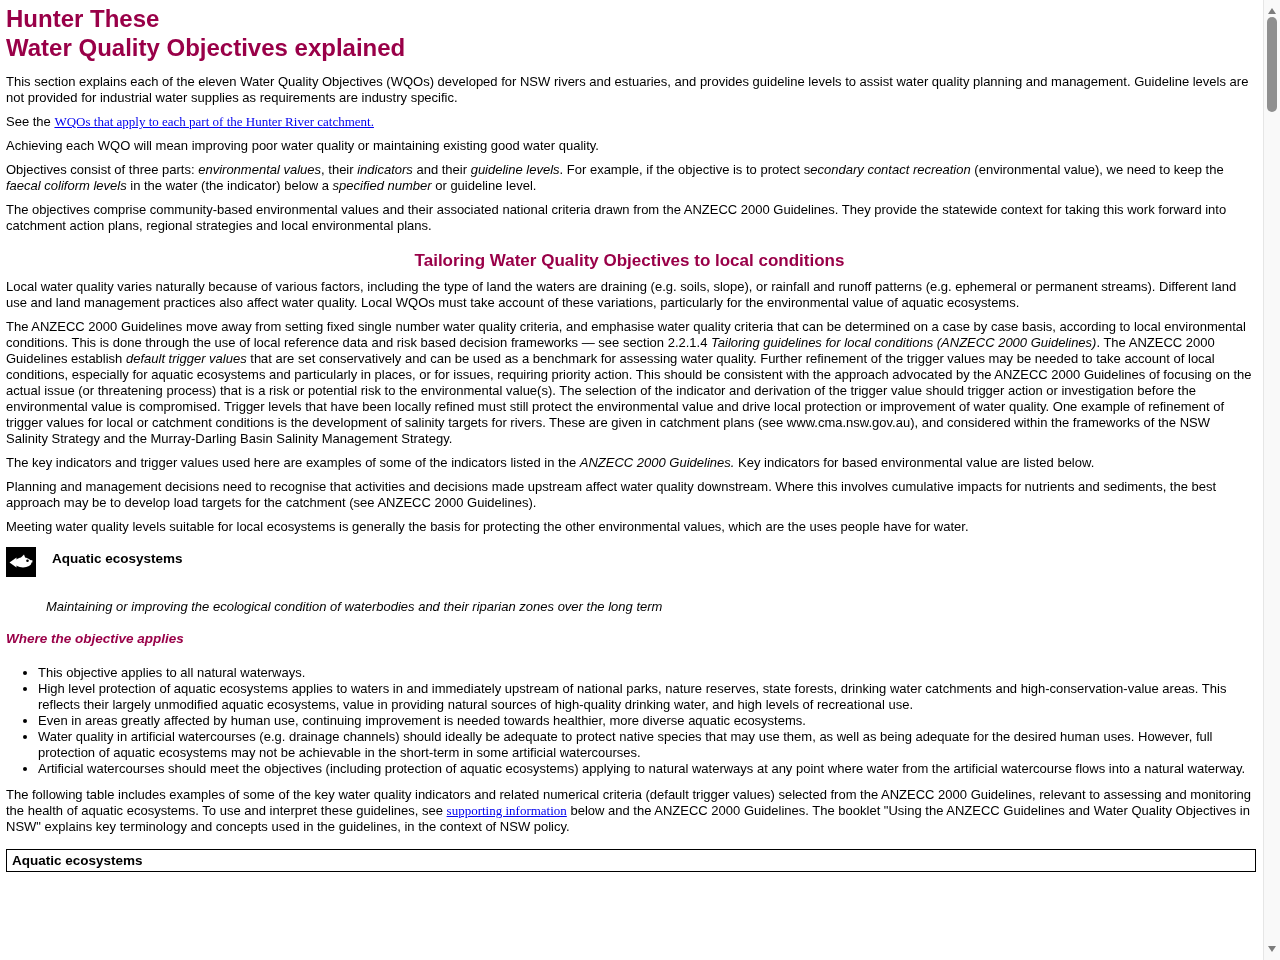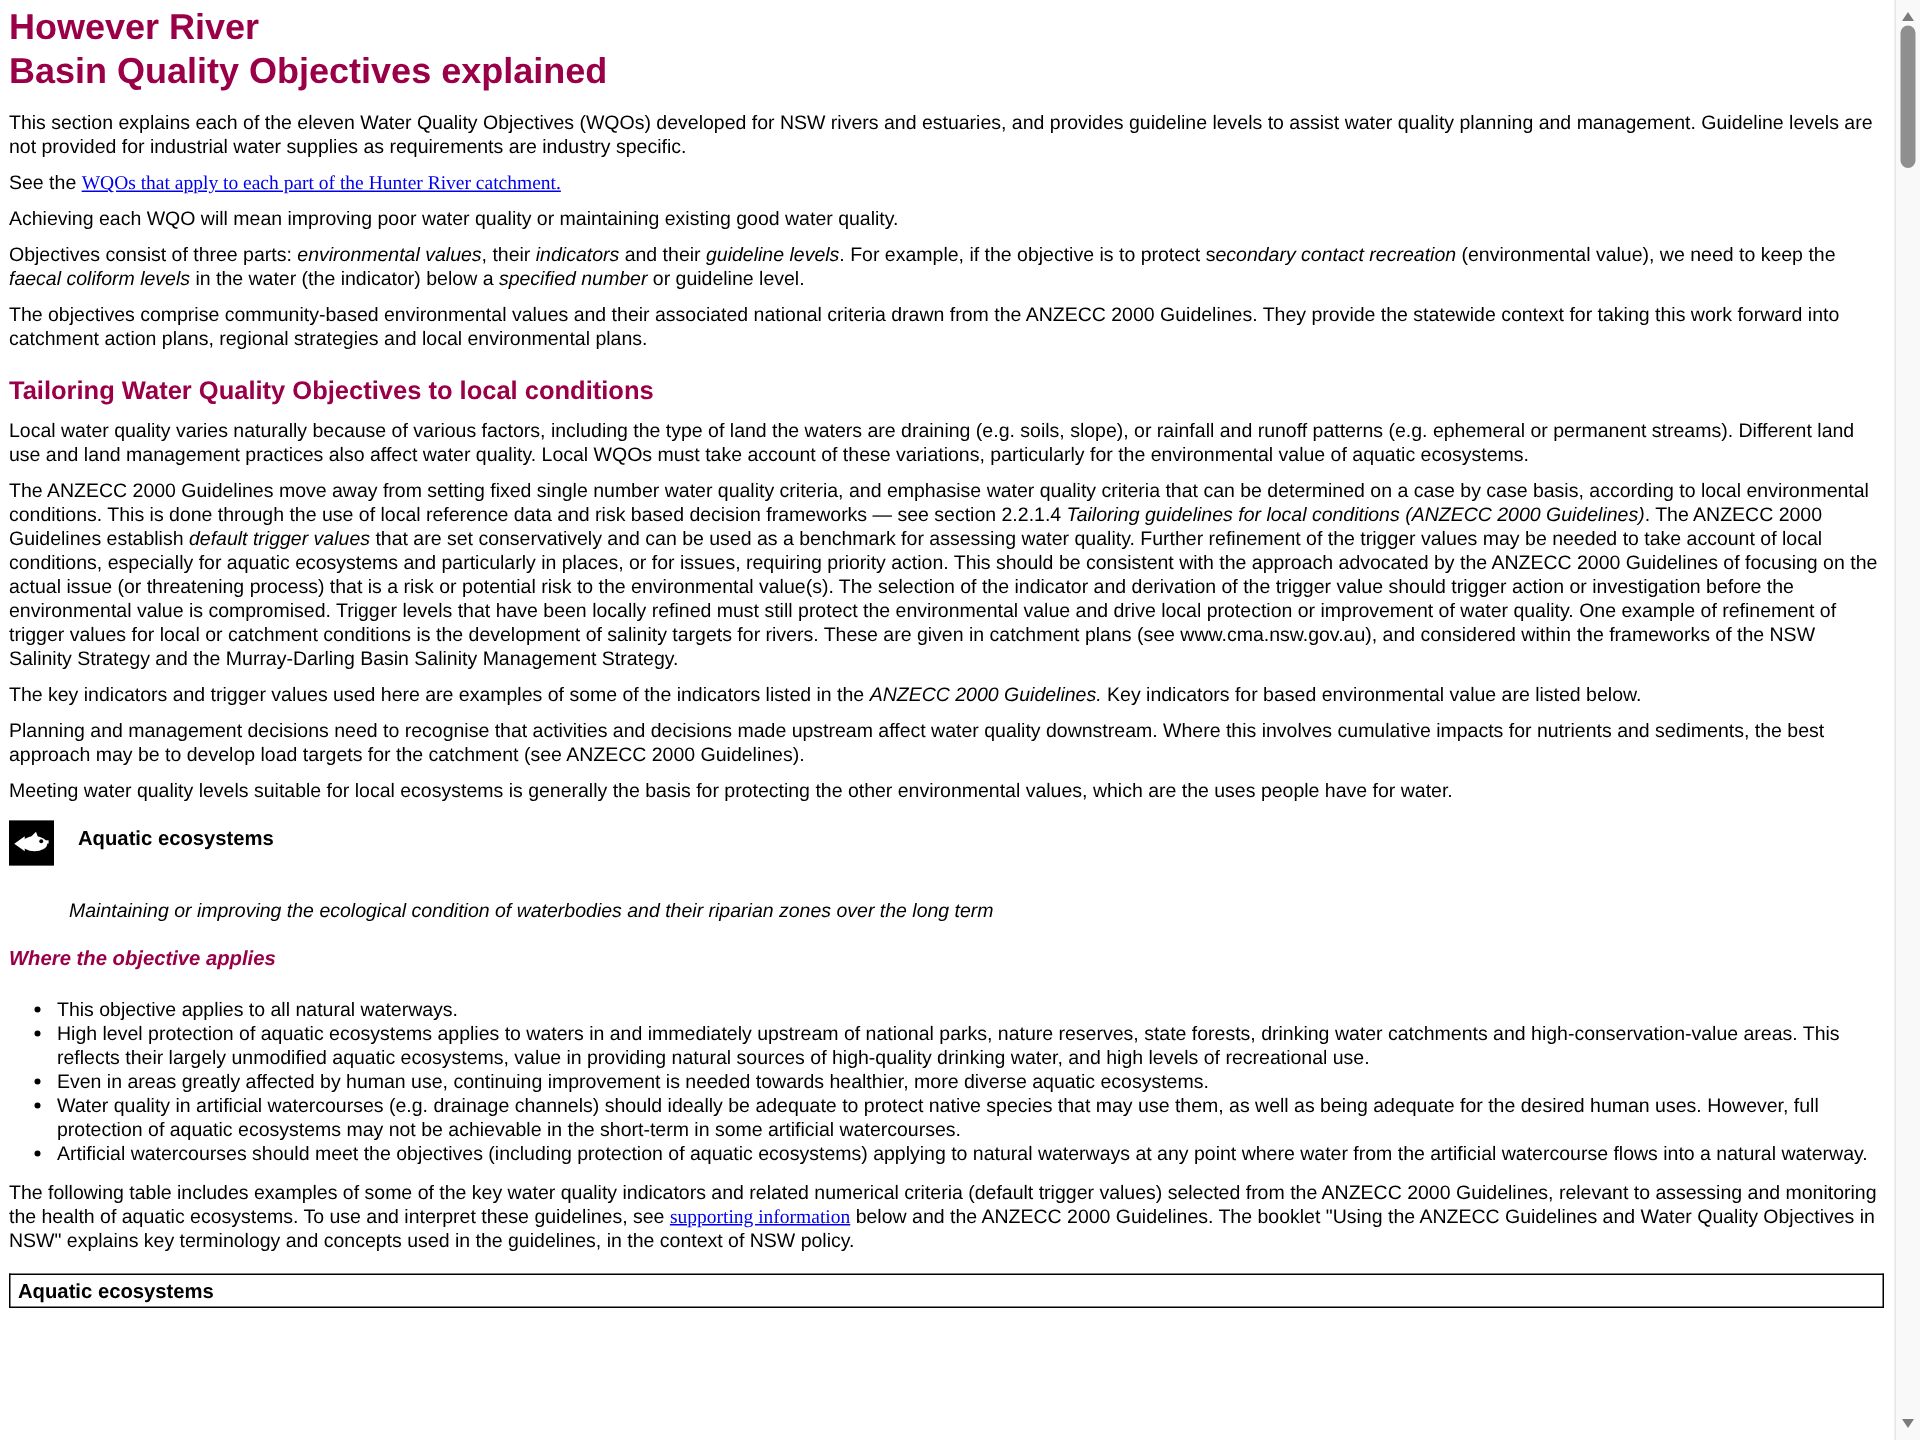--- a/index.html
+++ b/index.html
@@ -8,21 +8,21 @@
     background:#ffffff; color:#000;
     font-family:"Liberation Sans", sans-serif;
     font-size:13px; line-height:16px;
   }
   .content {
     position:absolute; left:0; top:0; width:1263px;
     padding:2px 10px 0 6px; box-sizing:border-box;
   }
   h1 { color:#990048; font-size:24px; line-height:29px; margin:2px 0 12px; font-weight:bold; }
   h1 span { display:block; }
-  h2 { color:#990048; font-size:17px; line-height:20px; margin:17px 0 8px; font-weight:bold; }
+  h2 { color:#990048; font-size:17px; line-height:20px; margin:17px 0 8px; font-weight:bold;text-align:center; }
   h4.sub { color:#990048; font-size:13.5px; font-style:italic; font-weight:bold; margin:16px 0 10px; }
   p { margin:8px 0; }
   i { font-style:italic; }
   a { color:#0000EE; text-decoration:underline; cursor:pointer;font-family:Liberation Serif, serif; }
   ul { margin:18px 0 10px 0; padding-left:32px; }
   li { margin:0; }
   .obj-head { display:flex; align-items:flex-start; gap:16px; margin:12px 0 2px; }
   .obj-icon { width:30px; height:30px; background:#000; flex:0 0 auto; }
   .obj-title { font-weight:bold; font-size:13.5px; margin-top:4px; }
   .tagline { margin:22px 0 1px 40px; font-style:italic; }
@@ -39,22 +39,22 @@
   .sb-down { position:absolute; bottom:8px; left:4px; width:0; height:0;
     border-left:4px solid transparent; border-right:4px solid transparent;
     border-top:6px solid #7c7c7c; }
 </style>
 </head>
 <body>
 
 <div class="content">
 
   <h1>
-    <span>However River</span>
-    <span>Basin Quality Objectives explained</span>
+    <span>Hunter These</span>
+    <span>Water Quality Objectives explained</span>
   </h1>
 
   <p>This section explains each of the eleven Water Quality Objectives (WQOs) developed for NSW rivers and estuaries, and provides guideline levels to assist water quality planning and management. Guideline levels are not provided for industrial water supplies as requirements are industry specific.</p>
 
   <p><span>See the </span><a href="#">WQOs that apply to each part of the Hunter River catchment.</a></p>
 
   <p>Achieving each WQO will mean improving poor water quality or maintaining existing good water quality.</p>
 
   <p><span>Objectives consist of three parts: </span><i>environmental values</i><span>, their </span><i>indicators</i><span> and their </span><i>guideline levels</i><span>. For example, if the objective is to protect s</span><i>econdary contact recreation</i><span> (environmental value), we need to keep the </span><i>faecal coliform levels</i><span> in the water (the indicator) below a </span><i>specified number</i><span> or guideline level.</span></p>
 

